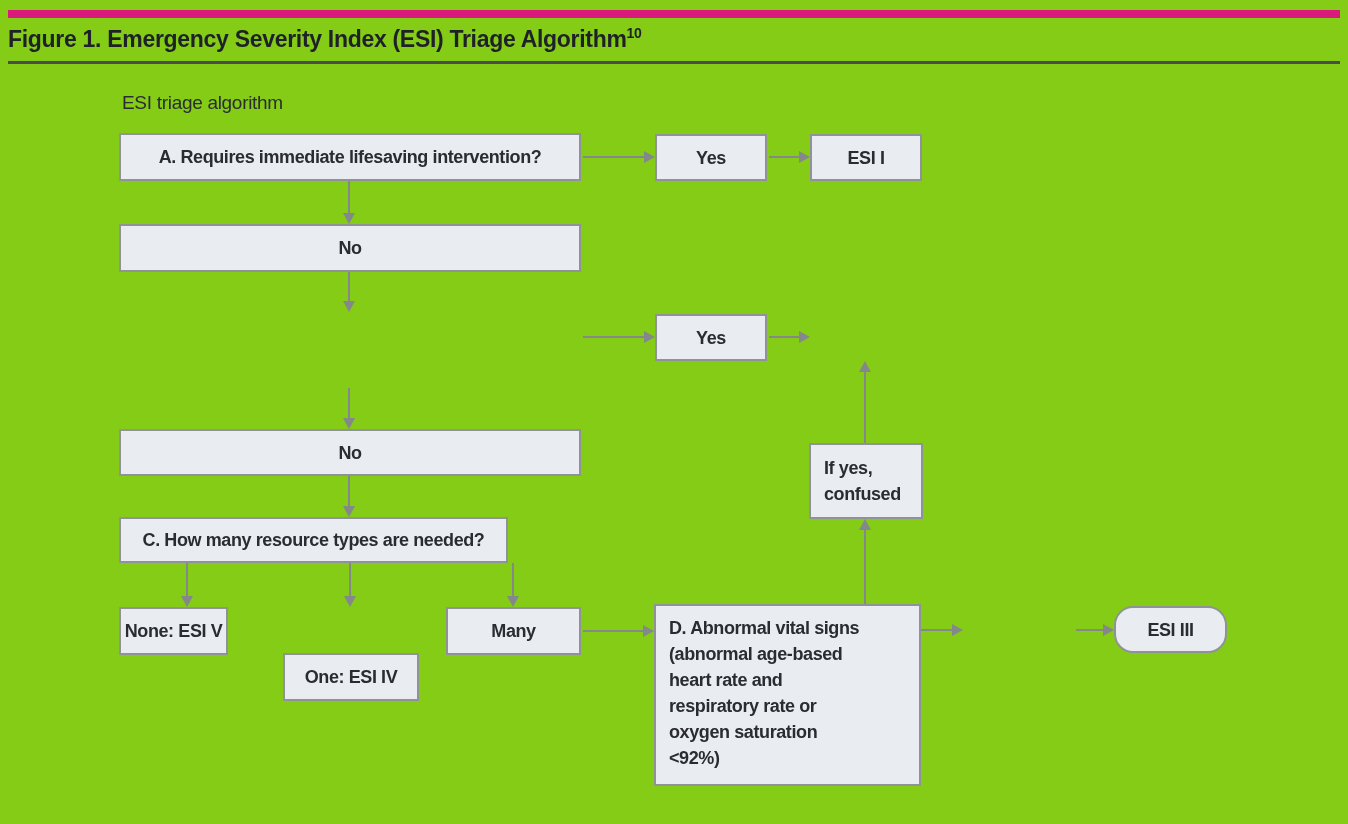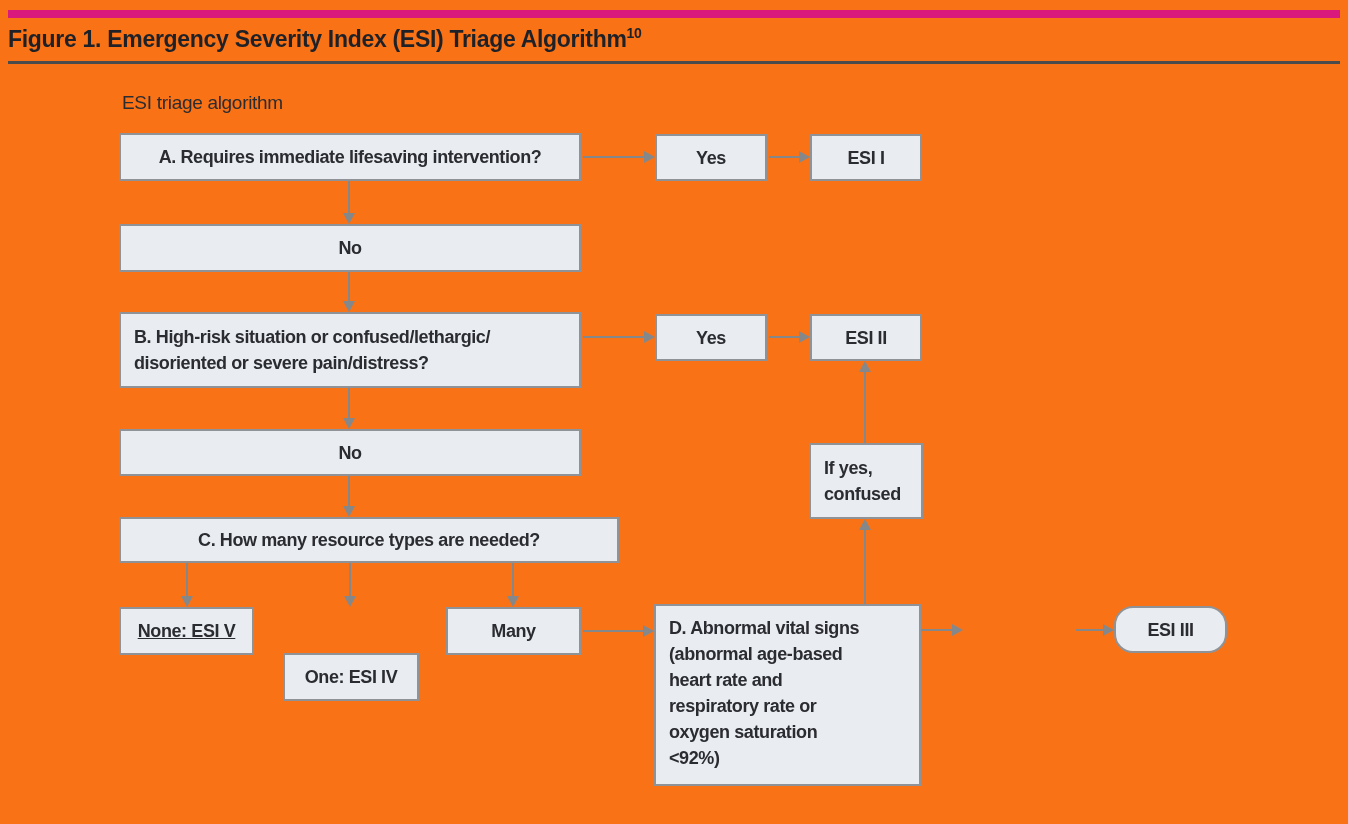--- a/index.html
+++ b/index.html
@@ -6,21 +6,21 @@
     --accent_bar:#d91a7c;
     --rule:#4b4b4b;
     --node_fill:#e9edf2;
     --node_border:#8f9397;
     --arrow:#85888b;
     --text:#2b2c32;
     --title:#1e2127;
   }
   html,body{margin:0;padding:0;background:#ffffff;}
   #canvas{
-    position:relative;width:1348px;height:824px;background:#f97316;overflow:hidden;
+    position:relative;width:1348px;height:824px;background:#84cc16;overflow:hidden;
     font-family:"Liberation Sans", sans-serif;
   }
   .accent-bar{position:absolute;left:8px;top:10px;width:1332px;height:8px;background:var(--accent_bar);}
   .figure-title{
     position:absolute;left:8px;top:25px;width:1332px;
     font-size:23px;font-weight:bold;color:var(--title);letter-spacing:-0.3px;
   }
   .figure-title sup{font-size:14px;font-weight:bold;}
   .header-rule{position:absolute;left:8px;top:61px;width:1332px;height:3px;background:var(--rule);}
   .diagram-label{
@@ -51,27 +51,24 @@
   <div class="accent-bar"></div>
   <div class="figure-title"><span>Figure 1. Emergency Severity Index (ESI) Triage Algorithm</span><sup>10</sup></div>
   <div class="header-rule"></div>
 
   <div class="diagram-label">ESI triage algorithm</div>
 
   <div class="node" style="left:119px;top:133px;width:462px;height:48px;text-align:center;">A. Requires immediate lifesaving intervention?</div>
   <div class="node" style="left:655px;top:134px;width:112px;height:47px;">Yes</div>
   <div class="node" style="left:810px;top:134px;width:112px;height:47px;">ESI I</div>
   <div class="node" style="left:119px;top:224px;width:462px;height:48px;">No</div>
-  <div class="node left pre" style="left:119px;top:312px;width:462px;height:76px;">B. High-risk situation or confused/lethargic/
-disoriented or severe pain/distress?</div>
   <div class="node" style="left:655px;top:314px;width:112px;height:47px;">Yes</div>
-  <div class="node" style="left:810px;top:314px;width:112px;height:47px;">ESI II</div>
   <div class="node" style="left:119px;top:429px;width:462px;height:47px;">No</div>
-  <div class="node" style="left:119px;top:517px;width:500px;height:46px;">C. How many resource types are needed?</div>
-  <div class="node" style="left:119px;top:607px;width:135px;height:48px;text-decoration:underline;">None: ESI V</div>
+  <div class="node" style="left:119px;top:517px;width:389px;height:46px;">C. How many resource types are needed?</div>
+  <div class="node" style="left:119px;top:607px;width:109px;height:48px;">None: ESI V</div>
   <div class="node" style="left:283px;top:607px;width:136px;height:48px;margin-top:46px;">One: ESI IV</div>
   <div class="node" style="left:446px;top:607px;width:135px;height:48px;">Many</div>
   <div class="node left pre top" style="left:654px;top:604px;width:267px;height:182px;">D. Abnormal vital signs
 (abnormal age-based
 heart rate and
 respiratory rate or
 oxygen saturation
 &lt;92%)</div>
   <div class="node left pre" style="left:809px;top:443px;width:114px;height:76px;">If yes,
 confused</div>

